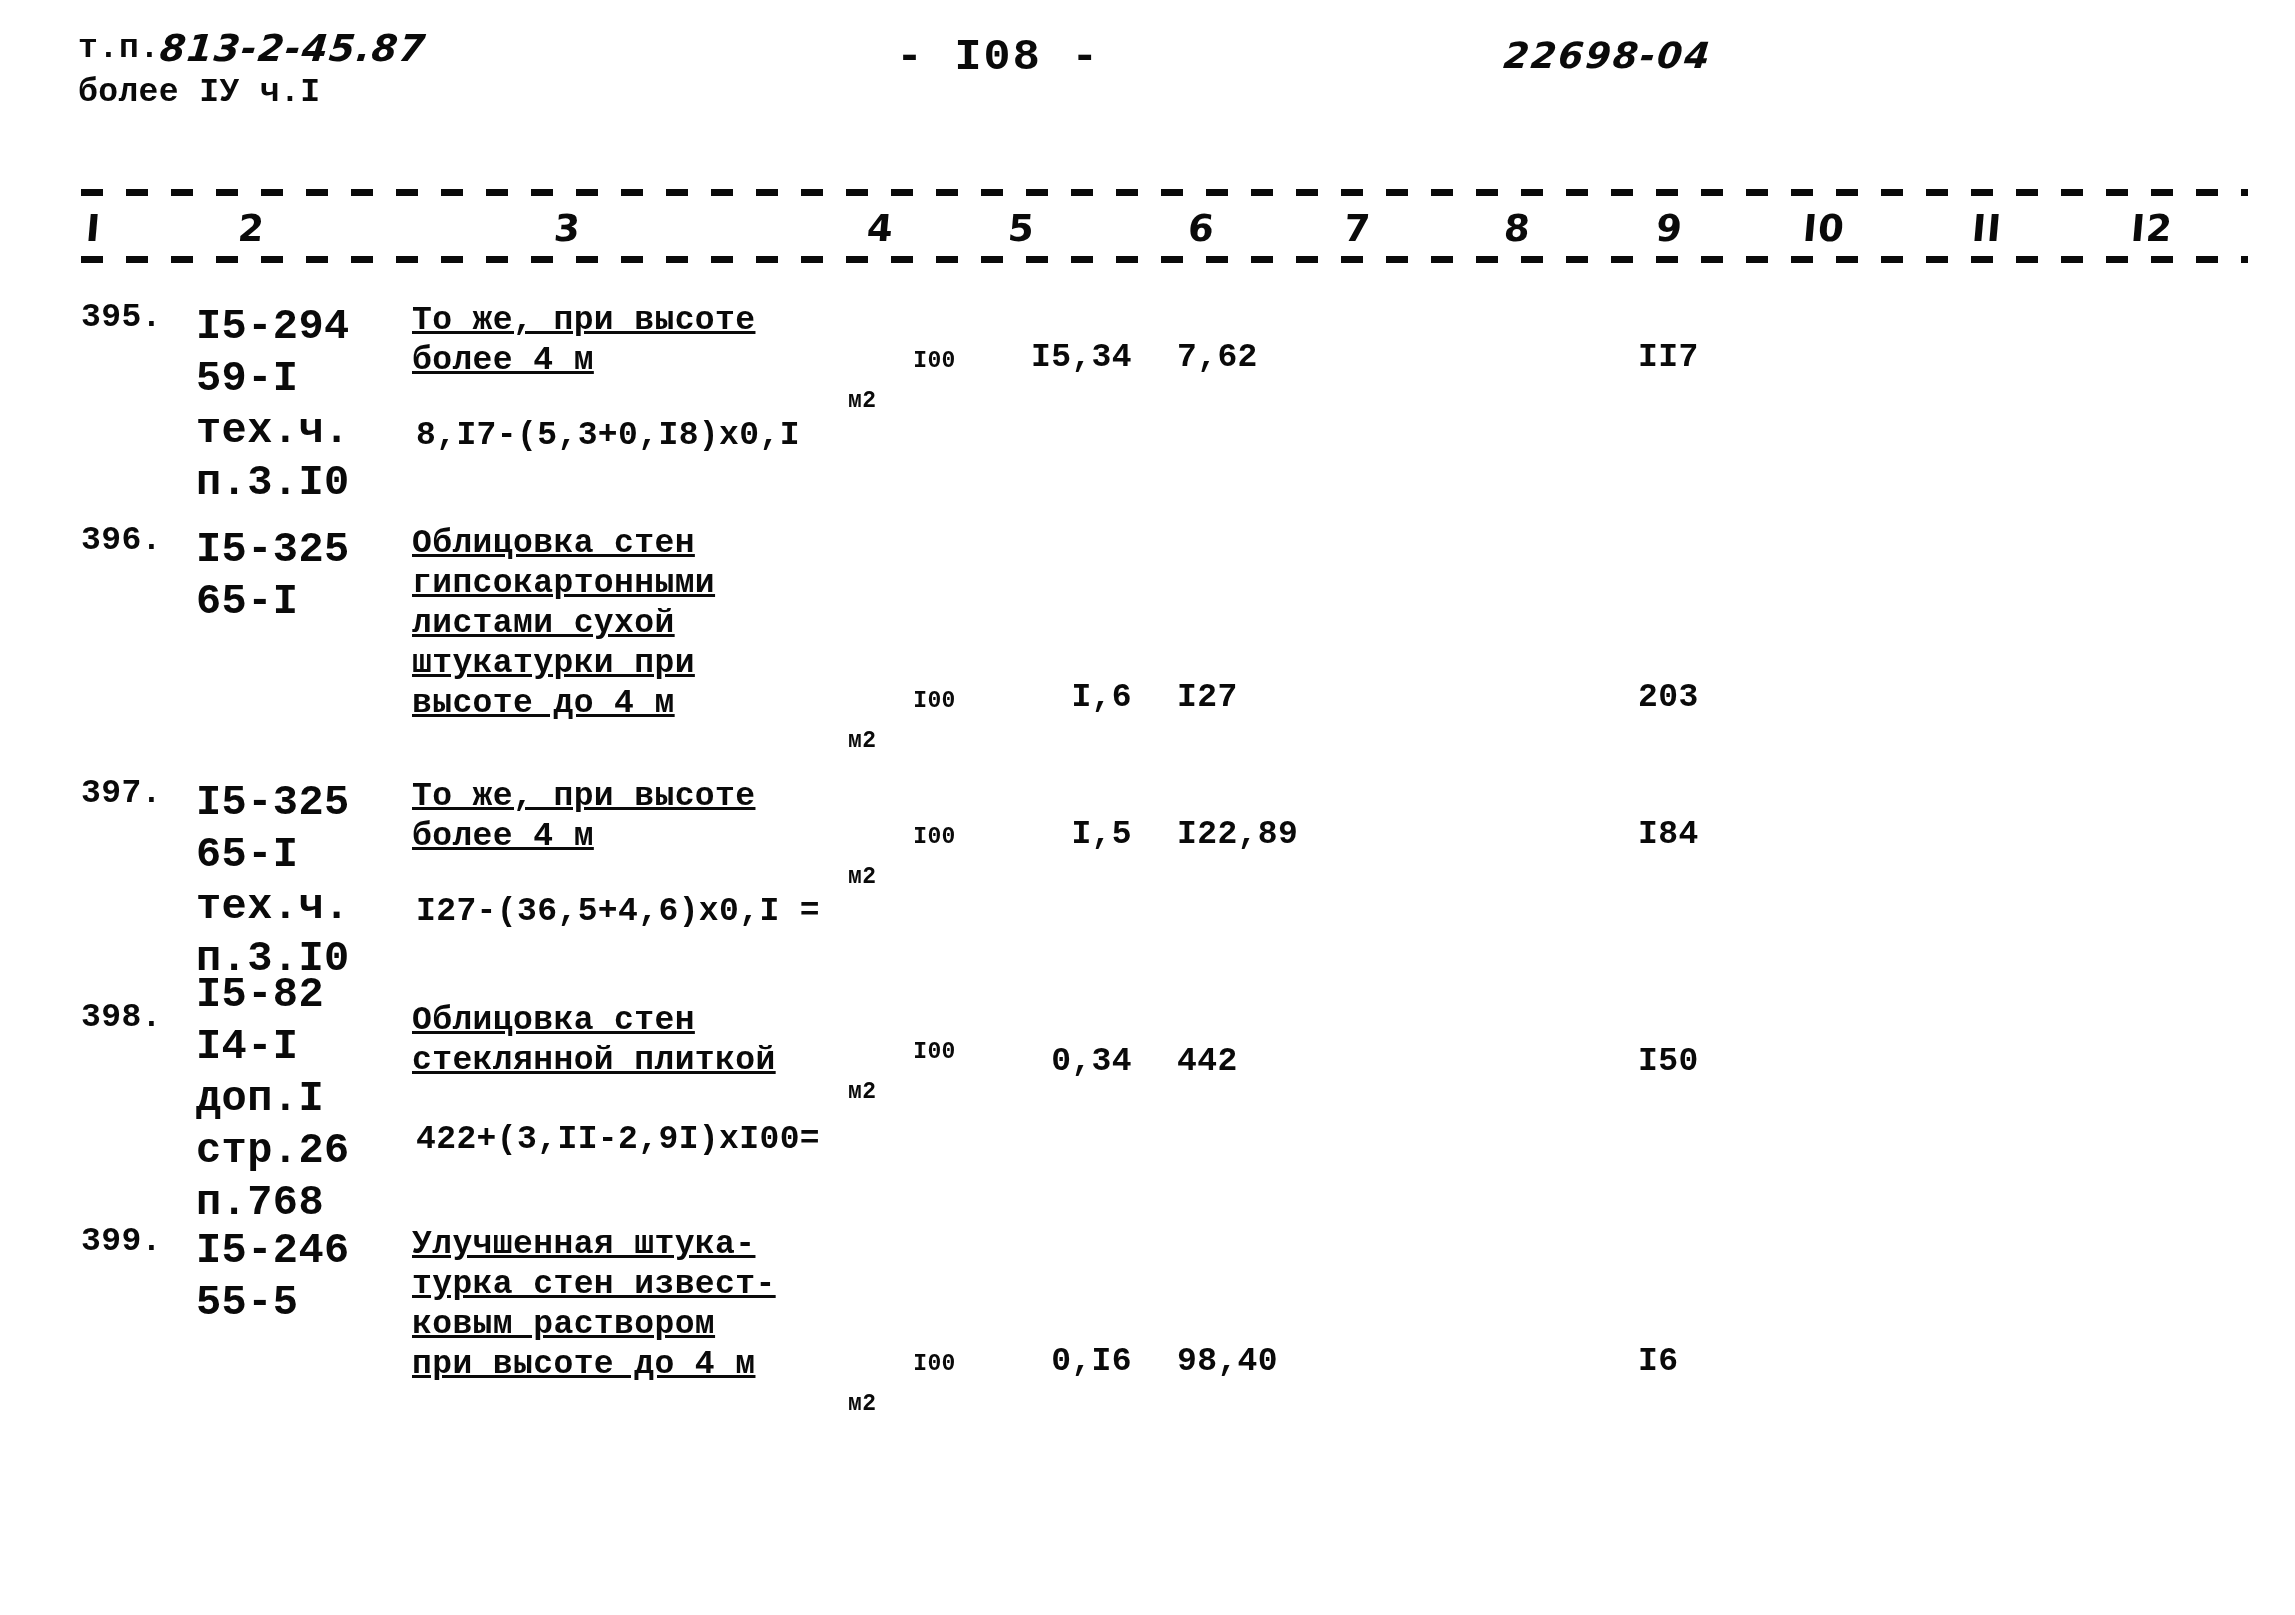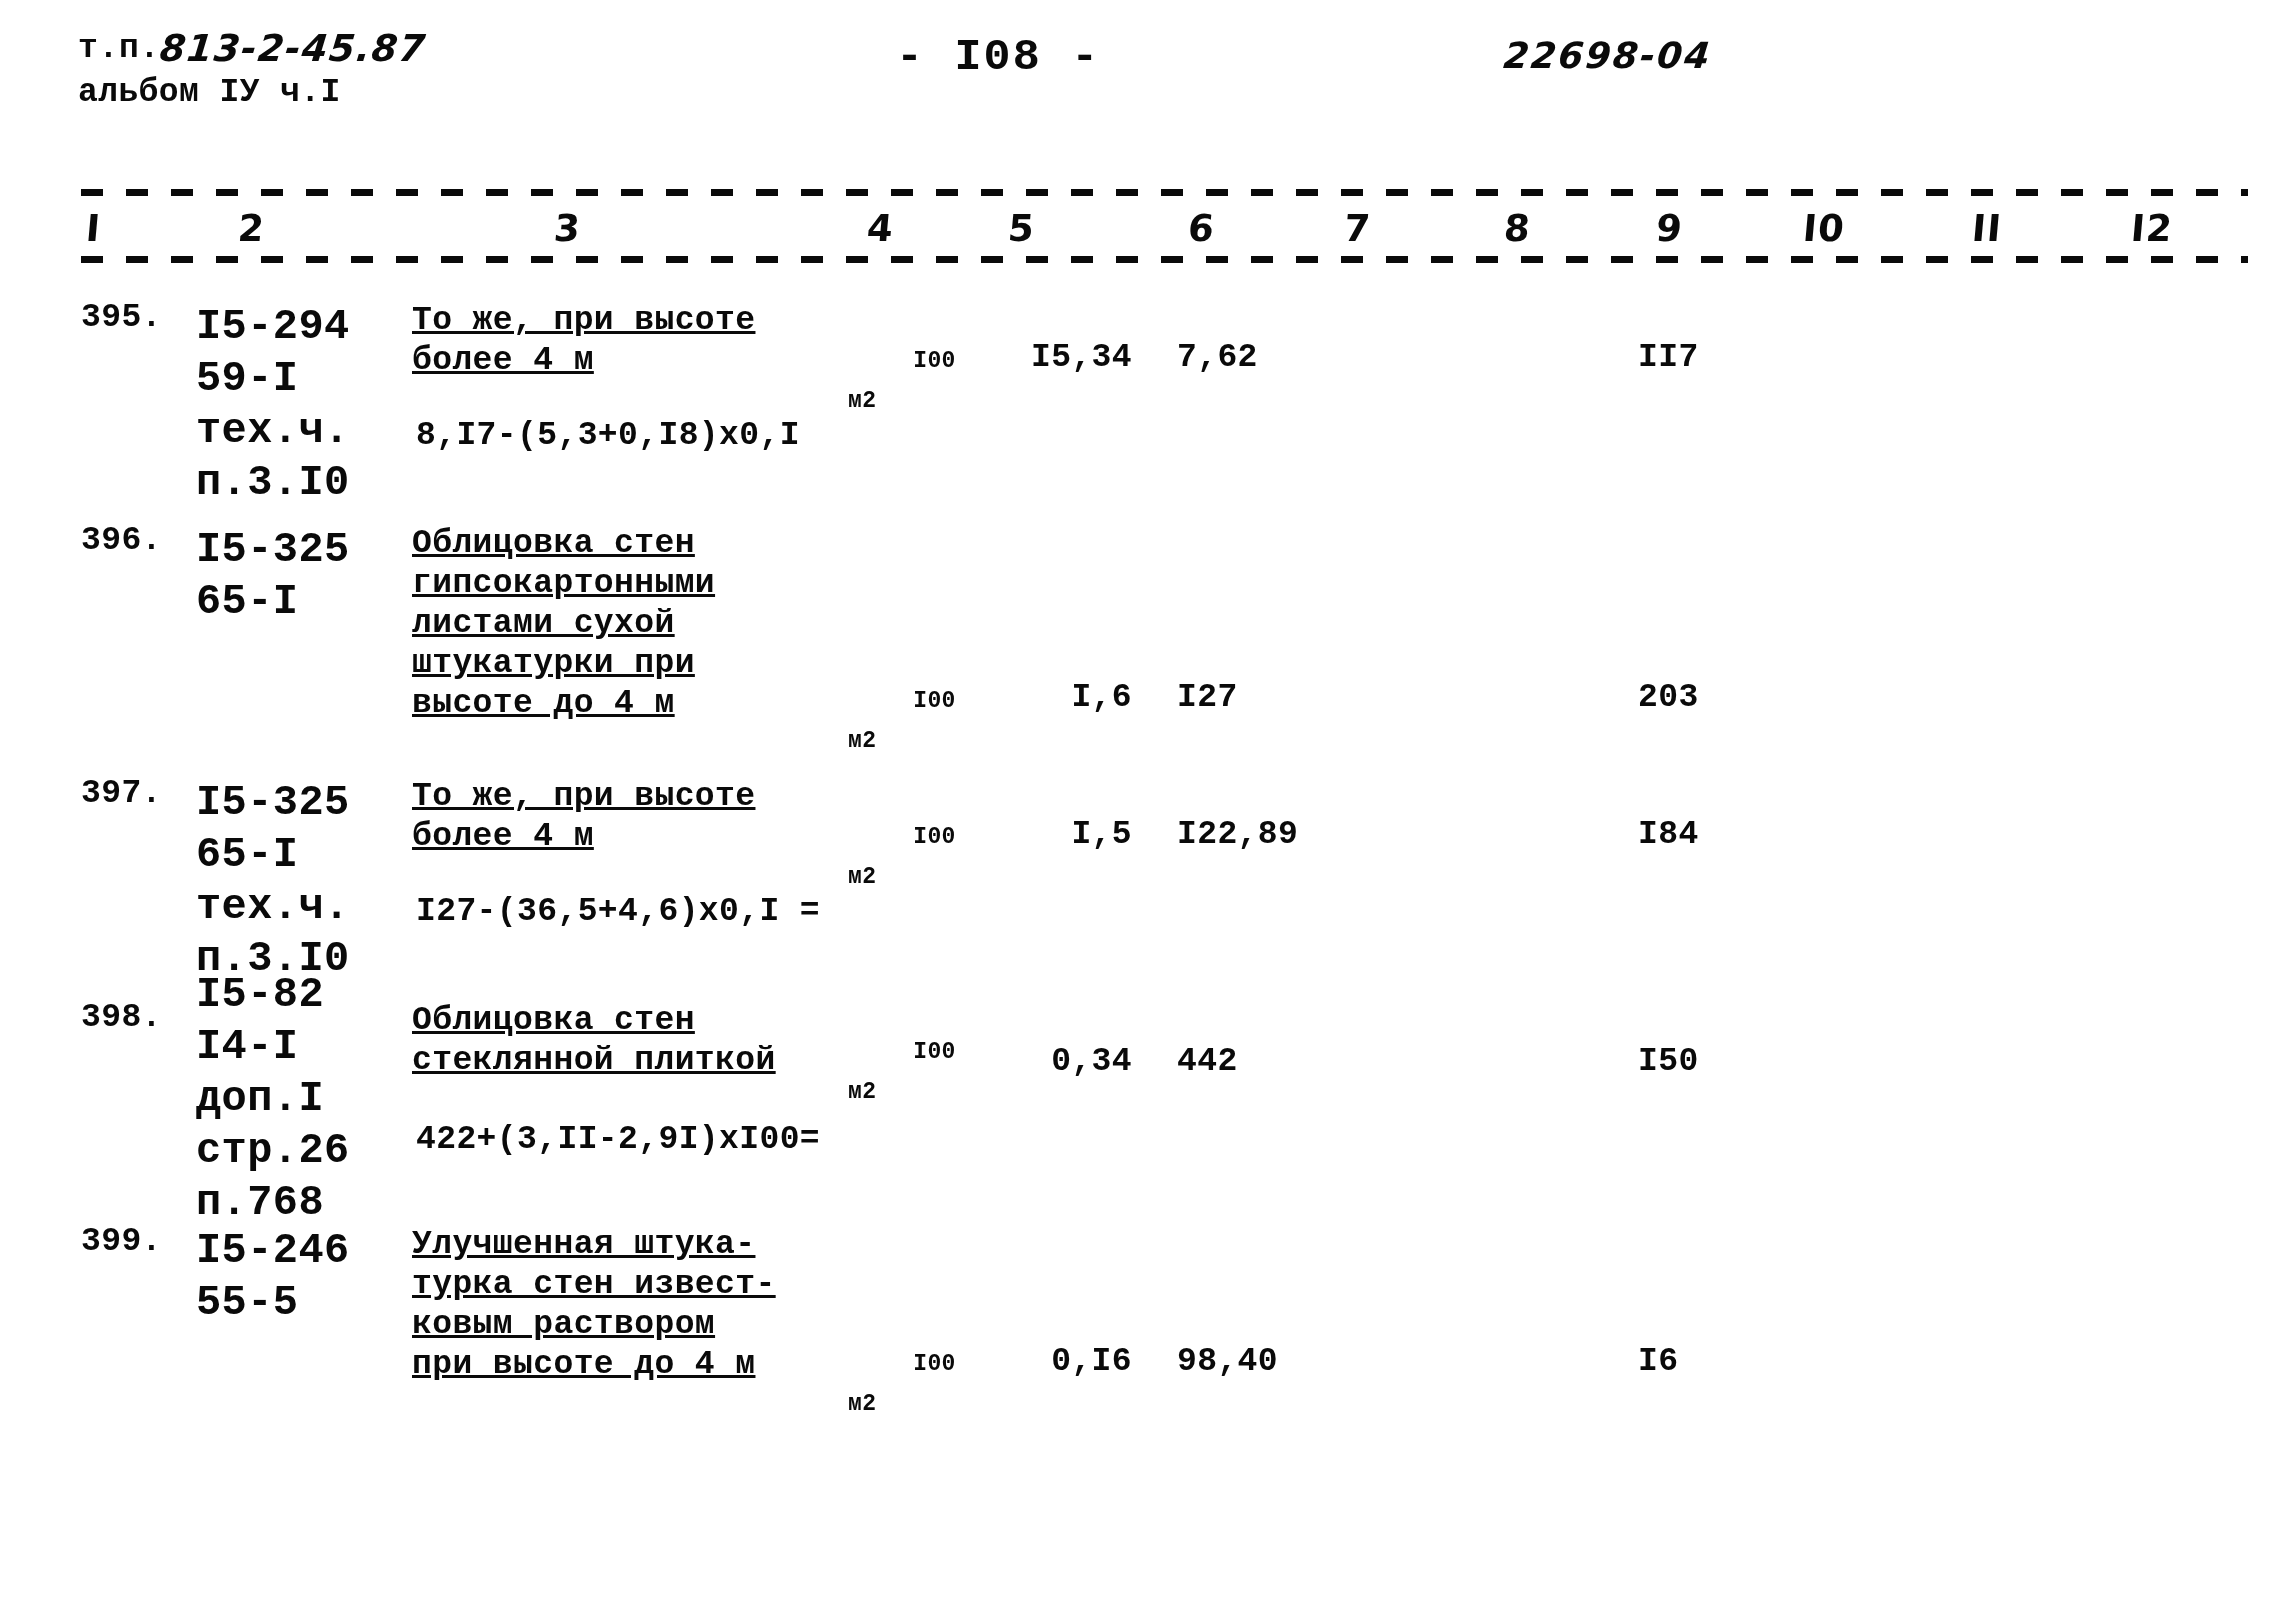--- a/index.html
+++ b/index.html
@@ -125,21 +125,21 @@
 </head>
 <body>
 
 <div id="page">
 
   <div id="doc-code-row">
     <span class="hdr-typed">т.п.</span>
     <span class="hdr-hand">813-2-45.87</span>
   </div>
 
-  <div id="album-line" class="t">альбом IУ ч.I</div>
+  <div id="album-line" class="t">более IУ ч.I</div>
 
   <div id="page-number" class="t">- I08 -</div>
 
   <div id="doc-number">22698-04</div>
 
   <div id="rule-top" class="rule">
       <span></span>
     </div>
   <div id="rule-bottom" class="rule">
       <span></span>

